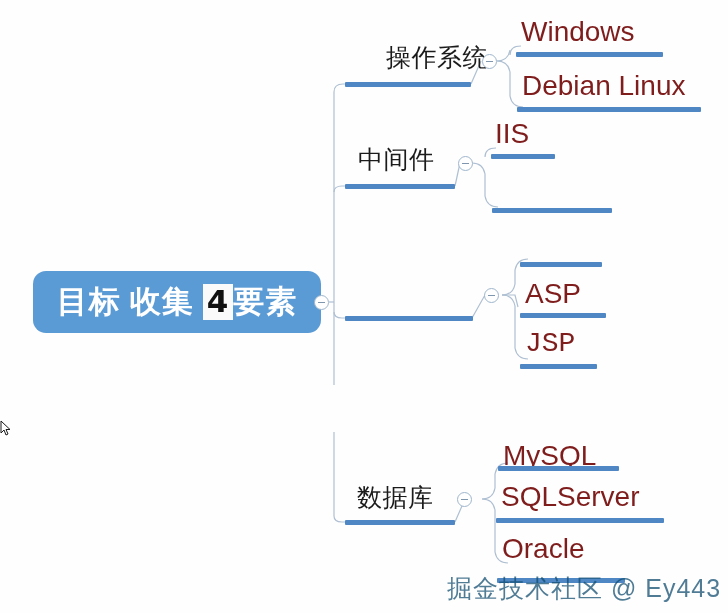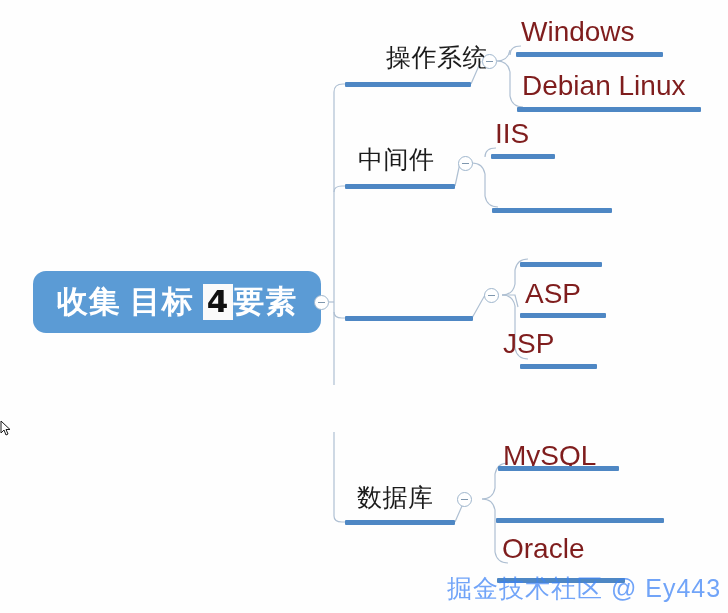--- a/index.html
+++ b/index.html
@@ -108,21 +108,21 @@
     height: 1px;
     background: #7f97ae;
   }
 
   
   .watermark {
     position: absolute;
     left: 447px;
     top: 572px;
     font-size: 25px;
-    color: #3b82f6;
+    color: #0c4a6e;
     opacity: 0.72;
     white-space: nowrap;
     font-family: "Liberation Sans", sans-serif;
     letter-spacing: 1px;
   }
 
   
   .cursor-artifact {
     position: absolute;
     left: 0px;
@@ -173,22 +173,22 @@
       <path d="M502,295 L515,295 L518,307"></path>
 
       <path d="M455,522 L465,499"></path>
       <path d="M482,499 Q493,499 495,488 L495,474 Q497,463 508,463"></path>
       <path d="M482,499 Q493,499 495,510 L495,552 Q497,563 508,563"></path>
     </g>
   </svg>
 
   <div class="root-node">
     <div class="root-text">
+      <span class="seg">目标</span>
       <span class="seg">收集</span>
-      <span class="seg">目标</span>
       <span class="root-hl">4</span>
       <span class="seg last">要素</span>
     </div>
   </div>
   <div class="toggle" style="left:314px; top:295px;"></div>
 
   <div class="branch-label" style="left:352px; top:41px;margin-left:34px;">操作系统</div>
   <div class="branch-underline" style="left:345px; top:82px; width:126px;"></div>
   <div class="toggle" style="left:482px; top:54px;"></div>
 
@@ -208,30 +208,31 @@
   <div class="leaf-underline" style="left:492px; top:208px; width:120px;"></div>
 
   <div class="branch-underline" style="left:345px; top:316px; width:128px;"></div>
   <div class="toggle" style="left:484px; top:288px;"></div>
 
   <div class="leaf-underline" style="left:520px; top:262px; width:82px;"></div>
 
   <div class="leaf-label" style="left:525px; top:278px;">ASP</div>
   <div class="leaf-underline" style="left:520px; top:313px; width:86px;"></div>
 
-  <div class="leaf-label" style="left:503px; top:328px;">JSP</div>
+  <div class="leaf-label" style="left:525px; top:328px;font-family:Liberation Mono, monospace;">JSP</div>
   <div class="leaf-underline" style="left:520px; top:364px; width:77px;"></div>
 
   <div class="branch-label" style="left:357px; top:481px;">数据库</div>
   <div class="branch-underline" style="left:345px; top:520px; width:110px;"></div>
   <div class="toggle" style="left:457px; top:492px;"></div>
 
   <div class="leaf-label" style="left:503px; top:440px;">MySQL</div>
   <div class="leaf-underline" style="left:498px; top:466px; width:121px;"></div>
 
+  <div class="leaf-label" style="left:501px; top:481px;">SQLServer</div>
   <div class="leaf-underline" style="left:496px; top:518px; width:168px;"></div>
 
   <div class="leaf-label" style="left:502px; top:533px;">Oracle</div>
   <div class="leaf-underline" style="left:497px; top:578px; width:128px;"></div>
 
   <div class="watermark">掘金技术社区 @ Ey443</div>
 
   <svg class="cursor-artifact" viewBox="0 0 11 16" xmlns="http://www.w3.org/2000/svg">
     <path d="M1,1 L1,13 L4,10 L6,15 L8,14 L6,9.5 L10,9.5 Z" fill="#ffffff" stroke="#1a1a1a" stroke-width="1"></path>
   </svg>

